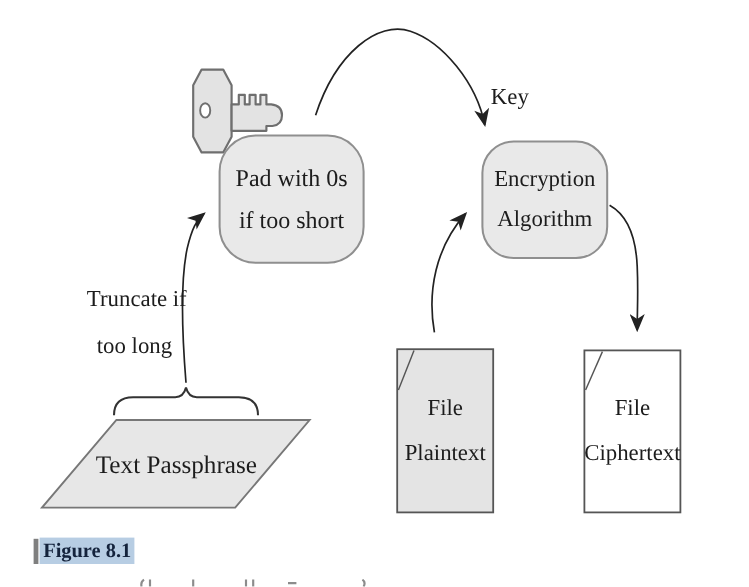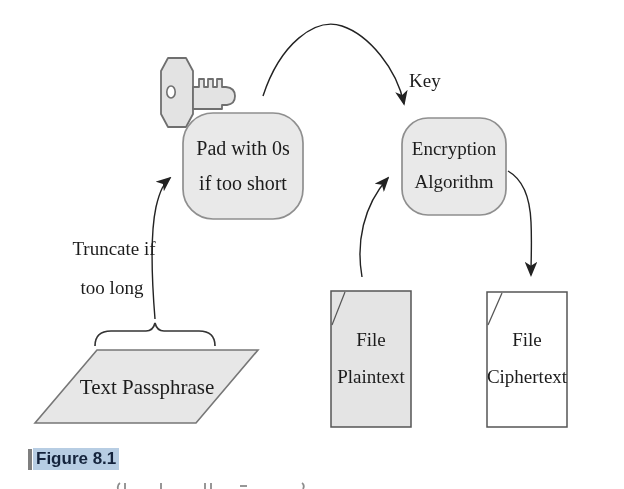--- a/index.html
+++ b/index.html
@@ -6,21 +6,21 @@
   #page{position:relative;width:624px;height:489px;background:#ffffff;overflow:hidden;
         font-family:"Liberation Serif","DejaVu Serif",serif;}
   #diagram-svg{position:absolute;left:0;top:0;}
   .ntext{font-family:"Liberation Serif","DejaVu Serif",serif;fill:#1c1c1c;}
   .node-line{font-size:20px;}
   .doc-line{font-size:19px;}
   .flow-label{font-size:19px;}
   .pass-line{font-size:21px;}
   #figure-caption{position:absolute;left:28px;top:448px;display:flex;align-items:center;}
   #caption-bar{width:4px;height:21px;background:#7f7f7f;margin-right:1px;}
-  #caption-text{font-family:Liberation Sans, sans-serif;font-weight:bold;
+  #caption-text{font-family:Liberation Serif, serif;font-weight:bold;
                 font-size:17px;color:#14233c;background:#b7cde3;padding:0 3px;line-height:22px;}
 </style>
 </head>
 <body>
 
 <div id="page">
 
   <svg id="diagram-svg" width="624" height="489" viewBox="0 0 624 489">
     <defs>
       <marker id="arrowhead" viewBox="0 0 12 10" refX="10.5" refY="5" markerWidth="11" markerHeight="9" orient="auto-start-reverse">

